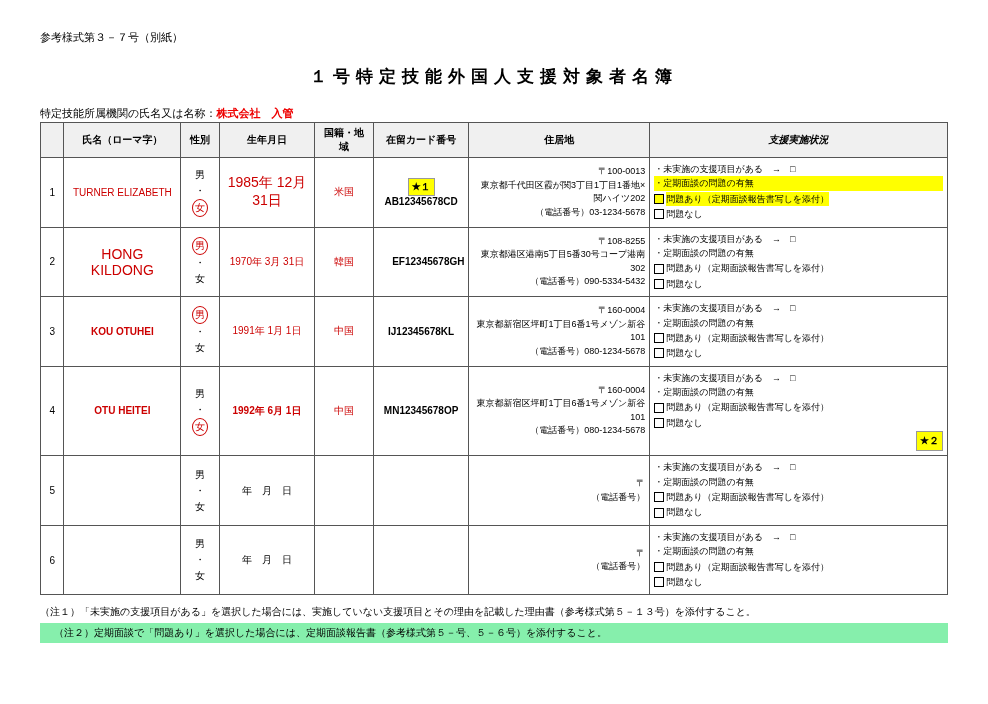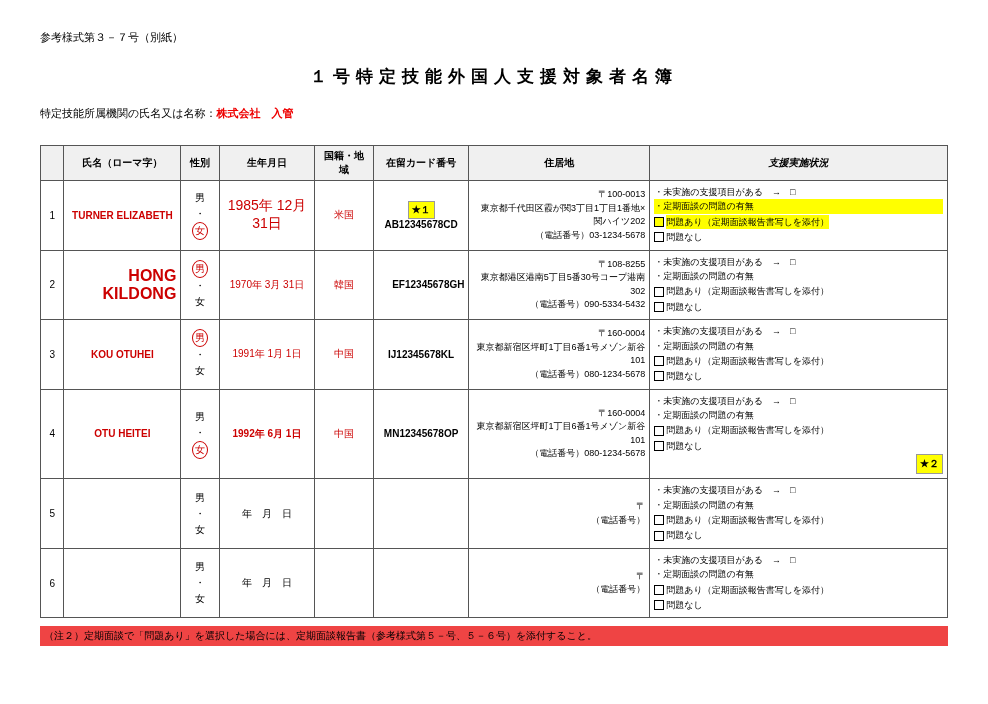--- a/index.html
+++ b/index.html
@@ -18,21 +18,21 @@
     }
     .main-title {
       text-align: center;
       font-size: 17px;
       font-weight: bold;
       letter-spacing: 6px;
       margin-bottom: 18px;
     }
     .org-label {
       font-size: 11px;
-      margin-bottom: 24px;
+      margin-bottom: 1px;
     }
     .org-label span.org-name {
       color: #e00;
       font-weight: bold;
     }
     table {
       width: 100%;
       border-collapse: collapse;
       font-size: 10px;
     }
@@ -101,22 +101,22 @@
 
     .notes-section {
       margin-top: 8px;
       font-size: 10px;
       line-height: 1.8;
     }
     .note-line {
       margin-bottom: 2px;
     }
     .note-yellow {
-      background: #ef4444;
-      padding: 1px 4px;
+      background: #86efac;
+      padding: 1px 14px;
     }
 
     .support-check-row {
       display: flex;
       align-items: center;
       gap: 2px;
       font-size: 9px;
       margin: 1px 0;
     }
   </style>
@@ -140,21 +140,21 @@
       <th class="col-dob">生年月日</th>
       <th class="col-nationality">国籍・地域</th>
       <th class="col-residence">在留カード番号</th>
       <th class="col-address">住居地</th>
       <th class="col-support">支援実施状況</th>
     </tr>
   </thead>
   <tbody id="table-body">
   <tr>
         <td>1</td>
-        <td style="color: rgb(204, 0, 0); font-weight: bold; font-size: 10px;">TURNER ELIZABETH</td>
+        <td style="color: rgb(204, 0, 0); font-weight: normal; font-size: 10px;">TURNER ELIZABETH</td>
         <td class="gender-cell">男<br>・<br><span class="gender-circle">女</span></td>
         <td style="color: rgb(204, 0, 0); font-size: 14px;">1985年 12月 31日</td>
         <td style="color: rgb(204, 0, 0);">米国</td>
         <td style="font-size: 10px; font-weight: bold;"><span class="star-badge">★１</span><br><span>AB12345678CD</span></td>
         <td class="address-cell">
           <div>〒100-0013</div>
           <div style="font-size:9px">東京都千代田区霞が関3丁目1丁目1番地×関ハイツ202</div>
           <div>（電話番号）03-1234-5678</div>
         </td>
         <td class="support-cell" style="text-align: left; vertical-align: top; padding: 4px;">
@@ -165,21 +165,21 @@
             <span style="background: rgb(255, 255, 0); font-size: 9px;">問題あり（定期面談報告書写しを添付）</span>
           </div>
           <div class="support-check-row">
             <span class="checkbox"></span>
             <span style="font-size: 9px;">問題なし</span>
           </div>
         </td>
       </tr>
       <tr>
         <td>2</td>
-        <td style="color: rgb(204, 0, 0); font-weight: bold; font-size: 16px; text-align: right;">HONG KILDONG</td>
+        <td style="color: rgb(204, 0, 0); font-weight: normal; font-size: 14px;">HONG KILDONG</td>
         <td class="gender-cell"><span class="gender-circle">男</span><br>・<br>女</td>
         <td style="color: rgb(204, 0, 0); font-size: 10px;">1970年 3月 31日</td>
         <td style="color: rgb(204, 0, 0);">韓国</td>
         <td style="font-size: 10px; font-weight: bold; text-align: right;">EF12345678GH</td>
         <td class="address-cell">
           <div>〒108-8255</div>
           <div style="font-size:9px">東京都港区港南5丁目5番30号コープ港南302</div>
           <div>（電話番号）090-5334-5432</div>
         </td>
         <td class="support-cell" style="text-align: left; vertical-align: top; padding: 4px;">
@@ -293,14 +293,15 @@
           <div class="support-check-row">
             <span class="checkbox"></span>
             <span style="font-size: 9px;">問題なし</span>
           </div>
         </td>
       </tr>
     </tbody>
 </table>
 
 <div class="notes-section">
+  <div class="note-line">（注１）「未実施の支援項目がある」を選択した場合には、実施していない支援項目とその理由を記載した理由書（参考様式第５－１３号）を添付すること。</div>
   <div class="note-line note-yellow">（注２）定期面談で「問題あり」を選択した場合には、定期面談報告書（参考様式第５－号、５－６号）を添付すること。</div>
 </div>
 
 </body></html>

